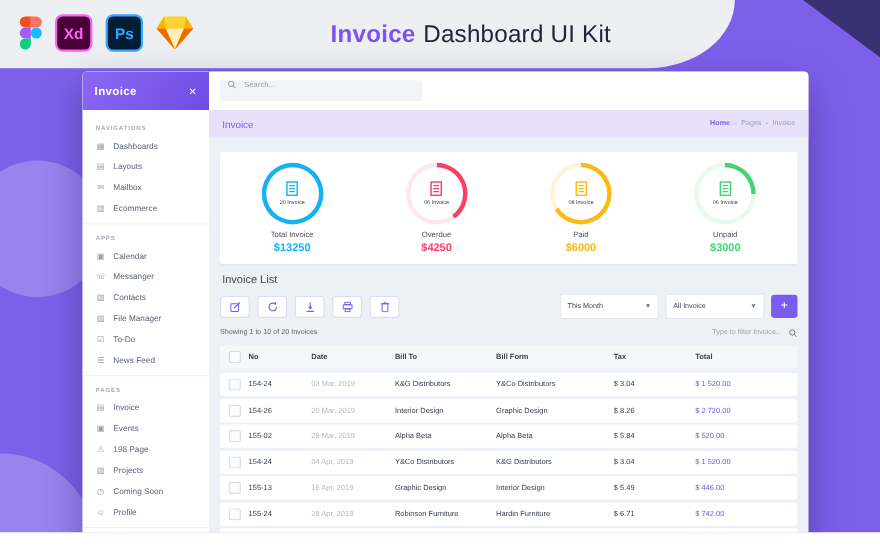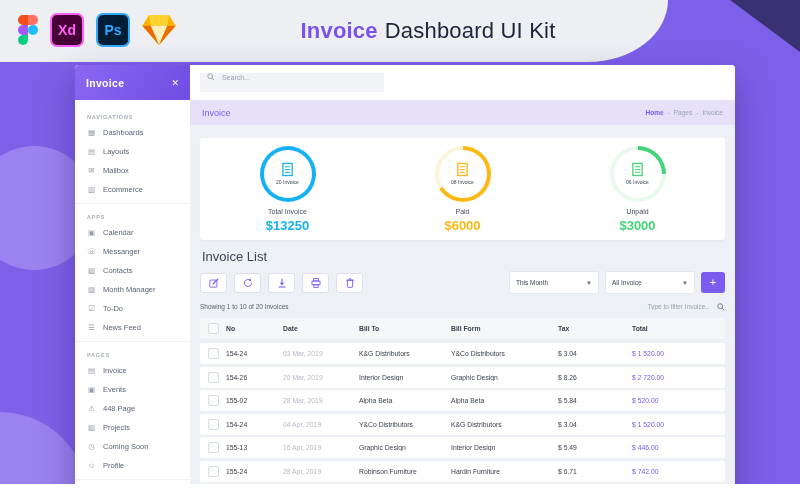--- a/index.html
+++ b/index.html
@@ -69,24 +69,24 @@
 
   
   .stats-card{background:#fff;border-radius:3px;height:102px;display:flex;align-items:center;box-shadow:0 1px 2px rgba(30,30,60,.04);margin-bottom:9px;}
   .stat{flex:1;display:flex;flex-direction:column;align-items:center;}
   .ring{position:relative;width:56px;height:56px;border-radius:50%;background:conic-gradient(var(--c) calc(var(--p)*1%), var(--t) 0);display:flex;flex-direction:column;align-items:center;justify-content:center;}
   .ring::before{content:"";position:absolute;inset:4px;background:#fff;border-radius:50%;}
   .ring > *{position:relative;z-index:1;}
   .ring svg{display:block;margin-bottom:2px;}
   .ring .count{font-size:5px;color:#3c4452;font-weight:500;}
   .stat .slabel{font-size:7px;color:#474f5e;margin-top:6px;}
-  .stat .amount{font-size:13px;font-weight:bold;margin-top:3px;}
-
-  
-  .list-title{font-size:13px;color:#3c4452;font-weight:500;margin:3px 2px 7px 2px;}
+  .stat .amount{font-size:10px;font-weight:bold;margin-top:3px;}
+
+  
+  .list-title{font-size:10px;color:#3c4452;font-weight:500;margin:3px 2px 7px 2px;}
   .toolbar-row{display:flex;align-items:center;margin-bottom:8px;}
   .tbtns{display:flex;gap:7px;}
   .tbtn{width:27px;height:20px;background:#fff;border:1px solid #e0dbf5;border-radius:3px;display:flex;align-items:center;justify-content:center;cursor:pointer;}
   .filters{margin-left:auto;display:flex;gap:6px;align-items:center;}
   .select{width:76px;height:21px;background:#fff;border:1px solid #e3e6eb;border-radius:2px;display:flex;align-items:center;justify-content:space-between;padding:0 6px;font-size:6.5px;color:#3c4452;cursor:pointer;}
   .select .caret{color:#6b7380;}
   .add-btn{width:24px;height:21px;background:#7a5cf0;border:none;border-radius:3px;color:#fff;font-size:11px;line-height:1;display:flex;align-items:center;justify-content:center;cursor:pointer;}
   .info-row{display:flex;align-items:center;margin-bottom:7px;}
   .showing{font-size:6.5px;color:#5b6472;}
   .filter-right{margin-left:auto;display:flex;align-items:center;gap:6px;}
@@ -183,21 +183,21 @@
           <div class="side-item">
               <span class="s-icon">☏</span>
               <span>Messanger</span>
             </div>
           <div class="side-item">
               <span class="s-icon">▧</span>
               <span>Contacts</span>
             </div>
           <div class="side-item">
               <span class="s-icon">▨</span>
-              <span>Month Manager</span>
+              <span>File Manager</span>
             </div>
           <div class="side-item">
               <span class="s-icon">☑</span>
               <span>To-Do</span>
             </div>
           <div class="side-item">
               <span class="s-icon">☰</span>
               <span>News Feed</span>
             </div>
         </div>
@@ -206,21 +206,21 @@
           <div class="side-item">
               <span class="s-icon">▤</span>
               <span>Invoice</span>
             </div>
           <div class="side-item">
               <span class="s-icon">▣</span>
               <span>Events</span>
             </div>
           <div class="side-item">
               <span class="s-icon">⚠</span>
-              <span>448 Page</span>
+              <span>198 Page</span>
             </div>
           <div class="side-item">
               <span class="s-icon">▧</span>
               <span>Projects</span>
             </div>
           <div class="side-item">
               <span class="s-icon">◷</span>
               <span>Coming Soon</span>
             </div>
           <div class="side-item">
@@ -266,20 +266,33 @@
                   <rect x="2" y="1.5" width="10" height="13" fill="none" stroke="var(--c)" stroke-width="1.4"></rect>
                   <line x1="4.2" y1="5" x2="9.8" y2="5" stroke="var(--c)" stroke-width="1.2"></line>
                   <line x1="4.2" y1="8" x2="9.8" y2="8" stroke="var(--c)" stroke-width="1.2"></line>
                   <line x1="4.2" y1="11" x2="9.8" y2="11" stroke="var(--c)" stroke-width="1.2"></line>
                 </svg>
               <span class="count">20 Invoice</span>
             </div>
             <span class="slabel">Total Invoice</span>
             <span class="amount" style="color: rgb(22, 177, 243);">$13250</span>
           </div>
+          <div class="stat" style="--c: #fb3e64; --t: #fde9ed; --p: 40;">
+            <div class="ring">
+              <svg width="13" height="15" viewBox="0 0 14 16">
+                  <rect x="2" y="1.5" width="10" height="13" fill="none" stroke="var(--c)" stroke-width="1.4"></rect>
+                  <line x1="4.2" y1="5" x2="9.8" y2="5" stroke="var(--c)" stroke-width="1.2"></line>
+                  <line x1="4.2" y1="8" x2="9.8" y2="8" stroke="var(--c)" stroke-width="1.2"></line>
+                  <line x1="4.2" y1="11" x2="9.8" y2="11" stroke="var(--c)" stroke-width="1.2"></line>
+                </svg>
+              <span class="count">06 Invoice</span>
+            </div>
+            <span class="slabel">Overdue</span>
+            <span class="amount" style="color: rgb(251, 62, 100);">$4250</span>
+          </div>
           <div class="stat" style="--c: #fcb813; --t: #fdf4d9; --p: 66;">
             <div class="ring">
               <svg width="13" height="15" viewBox="0 0 14 16">
                   <rect x="2" y="1.5" width="10" height="13" fill="none" stroke="var(--c)" stroke-width="1.4"></rect>
                   <line x1="4.2" y1="5" x2="9.8" y2="5" stroke="var(--c)" stroke-width="1.2"></line>
                   <line x1="4.2" y1="8" x2="9.8" y2="8" stroke="var(--c)" stroke-width="1.2"></line>
                   <line x1="4.2" y1="11" x2="9.8" y2="11" stroke="var(--c)" stroke-width="1.2"></line>
                 </svg>
               <span class="count">08 Invoice</span>
             </div>

